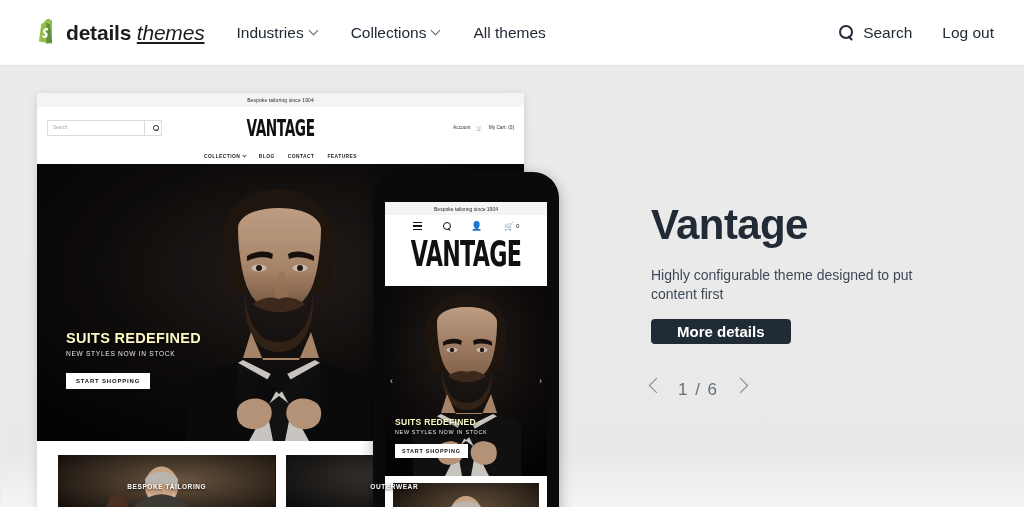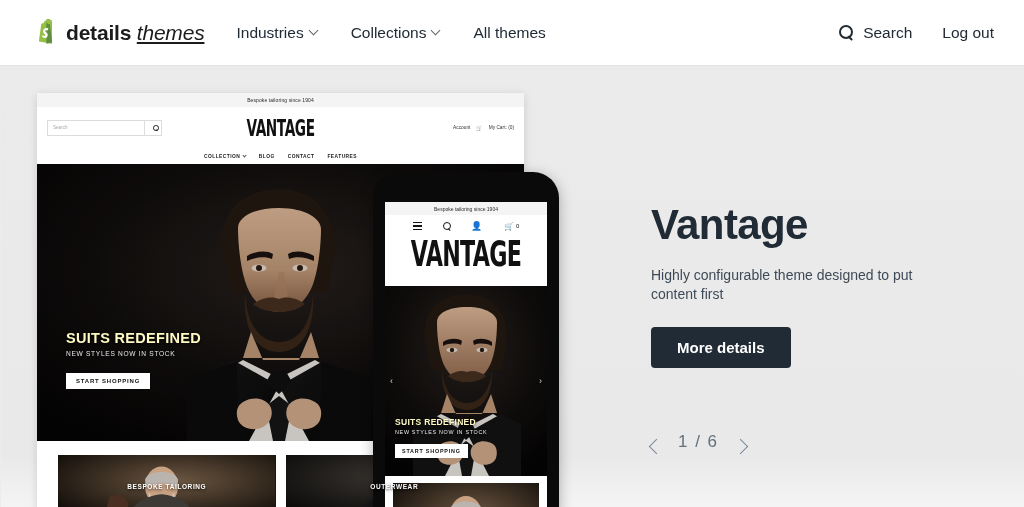--- a/index.html
+++ b/index.html
@@ -318,35 +318,35 @@
     line-height: 1;
   }
   .theme-tagline {
     margin-top: 20px;
     font-size: 14px;
     line-height: 1.38;
     color: #3e4a57;
     max-width: 290px;
   }
   .more-details {
-    margin-top: 22px;
+    margin-top: 14px;
     display: inline-block;
     background: #212b36;
     color: #fff;
     font-size: 15px;
     font-weight: 700;
-    padding: 12px 26px;
+    padding: 4px 26px;
     border: none;
     border-radius: 4px;
     cursor: pointer;
     font-family: "Liberation Sans", sans-serif;
   }
   .pager {
-    margin-top: 64px;
-    display: flex; align-items: flex-end;
+    margin-top: 36px;
+    display: flex; align-items: flex-start;
     gap: 16px;
     color: #61717e;
     font-size: 17px;
   }
   .chev {
     width: 11px; height: 11px;
     border-left: 1.6px solid #7a8794;
     border-bottom: 1.6px solid #7a8794;
     cursor: pointer;
   }

